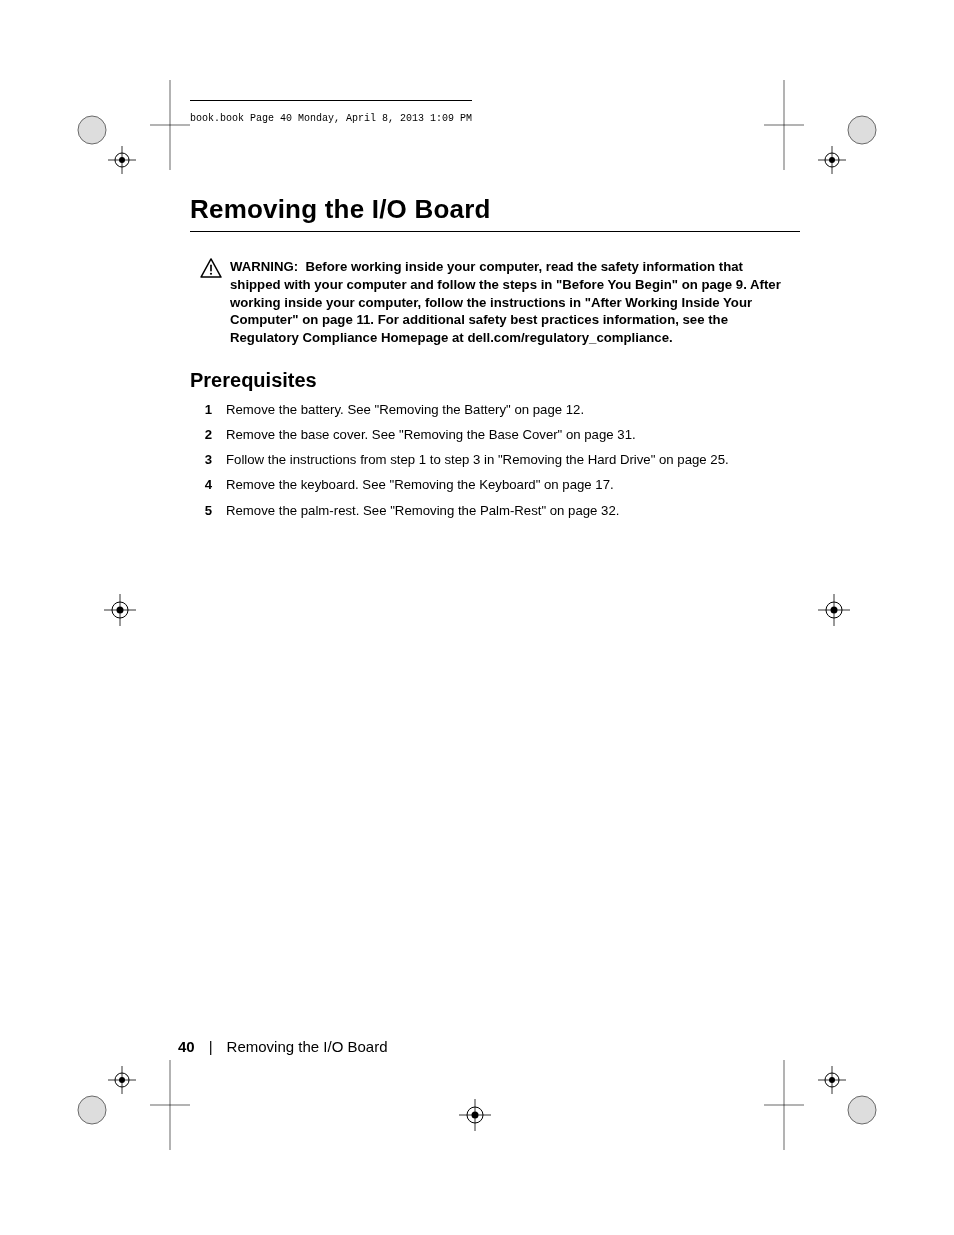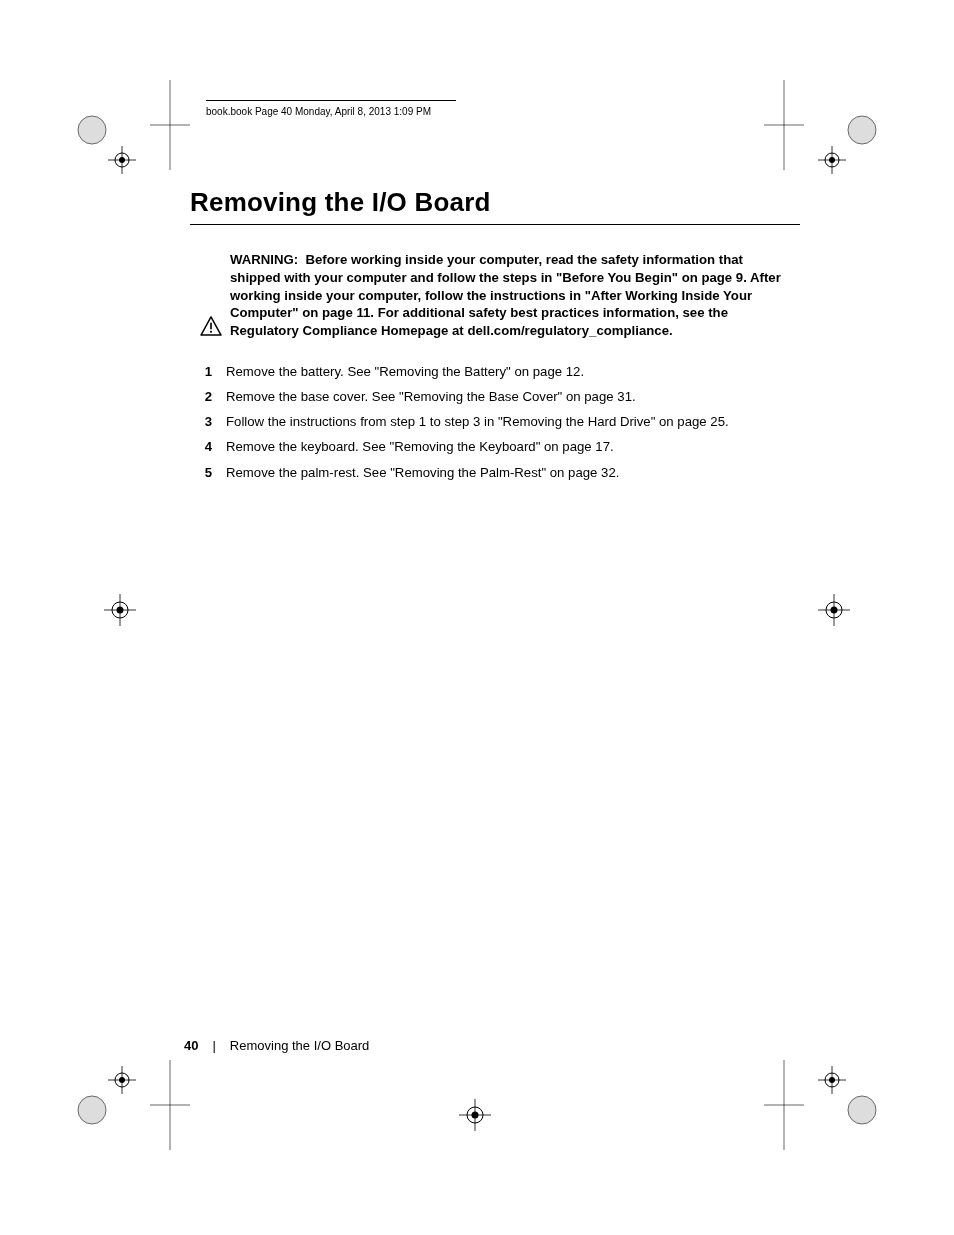--- a/index.html
+++ b/index.html
@@ -14,43 +14,43 @@
     overflow: hidden;
   }
   .page {
     position: absolute;
     left: 190px;
     top: 100px;
     width: 600px;
   }
   .header-line {
     font-size: 10px;
-    font-family: Liberation Sans, sans-serif;
+    font-family: Liberation Mono, monospace;
     border-top: 0.5px solid #000;
-    padding-top: 5px;
+    padding-top: 12px;
     margin-bottom: 70px;
-    margin-left: 16px;
+    margin-left: 0;
     display: inline-block;
     min-width: 250px;
   }
   h1.title {
     font-size: 26px;
     font-weight: 700;
     margin: 0 0 6px 0;
     letter-spacing: 0.2px;
   }
   .title-rule {
     border: none;
     border-top: 1px solid #000;
     margin: 0 0 26px 0;
     width: 610px;
   }
   .warning-block {
     display: flex;
-    align-items: flex-end;
+    align-items: flex-start;
     margin: 0 0 22px 0;
   }
   .warning-icon {
     flex: 0 0 auto;
     margin: 0 8px 0 10px;
   }
   .warning-text {
     font-size: 13.2px;
     line-height: 1.35;
     font-weight: 700;
@@ -80,23 +80,23 @@
     font-weight: 700;
     width: 22px;
     flex: 0 0 22px;
     text-align: right;
     margin-right: 14px;
     margin-left: 0px;
   }
   ol.steps > li .step-text { flex: 1; }
   .footer {
     position: absolute;
-    left: 184px;
+    left: 178px;
     top: 1038px;
-    font-size: 13px;
+    font-size: 15px;
     display: flex;
     align-items: flex-end;
     gap: 14px;
   }
   .footer .pgnum { font-weight: 700; }
   .footer .sep { color: #000; }
   
   .mark { position: absolute; }
   .mark svg { display: block; }
 </style>
@@ -221,20 +221,21 @@
         <line x1="12" y1="8" x2="12" y2="14" stroke="#000" stroke-width="1.8" stroke-linecap="round"></line>
         <circle cx="12" cy="17.3" r="1.2" fill="#000"></circle>
       </svg>
     </span>
     <div class="warning-text">
       <span>WARNING:</span>&nbsp;
       <span>Before working inside your computer, read the safety information that shipped with your computer and follow the steps in "Before You Begin" on page 9. After working inside your computer, follow the instructions in "After Working Inside Your Computer" on page 11. For additional safety best practices information, see the Regulatory Compliance Homepage at dell.com/regulatory_compliance.</span>
     </div>
   </div>
 
+  <h2 class="section">Prerequisites</h2>
 
   <ol class="steps">
     <li>
         <span class="step-text">Remove the battery. See "Removing the Battery" on page 12.</span>
       </li>
     <li>
         <span class="step-text">Remove the base cover. See "Removing the Base Cover" on page 31.</span>
       </li>
     <li>
         <span class="step-text">Follow the instructions from step 1 to step 3 in "Removing the Hard Drive" on page 25.</span>

